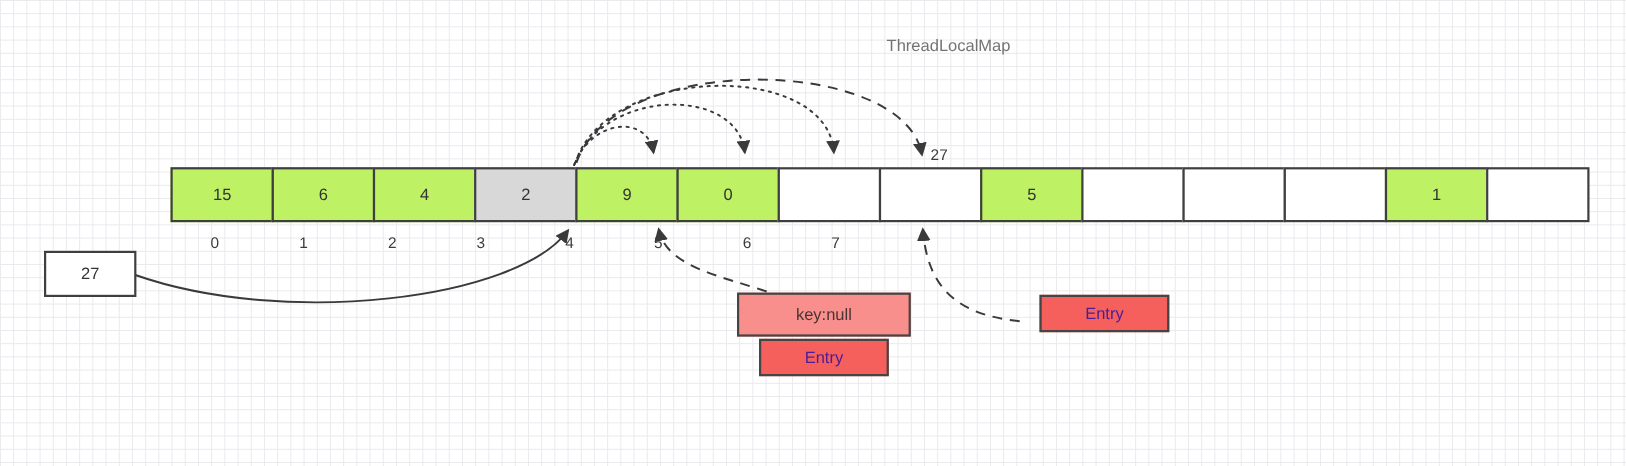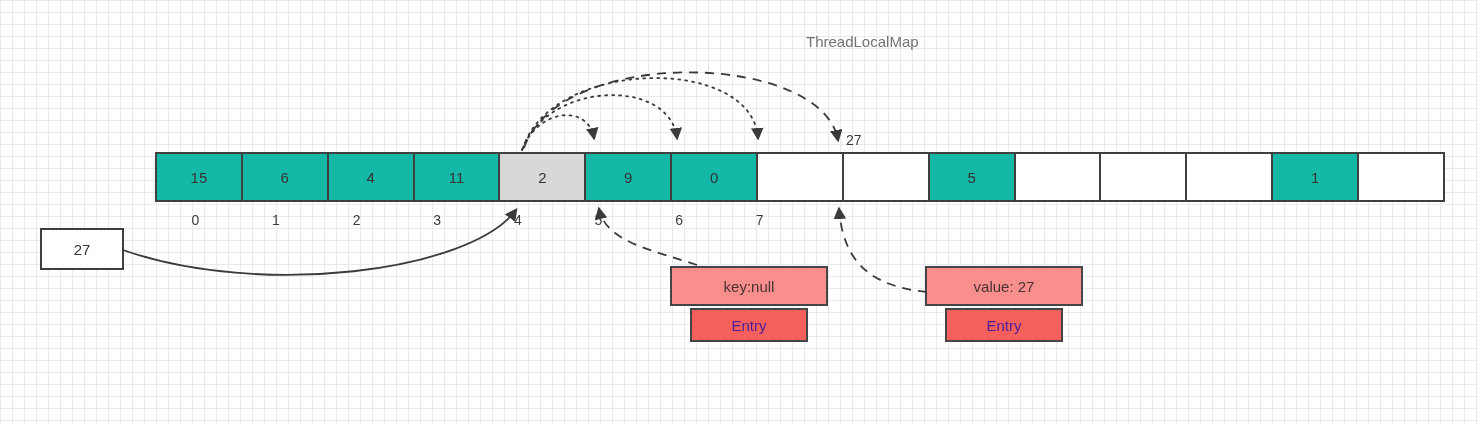--- a/index.html
+++ b/index.html
@@ -16,21 +16,21 @@
   
   .title{left:806px;top:33px;font-size:15px;color:#737373;}
   
   .array-row{left:155px;top:152px;width:1290px;height:50px;display:flex;z-index:1;}
   .cell{
     flex:1;border:2px solid #3f3f3f;background:#fff;
     display:flex;align-items:center;justify-content:center;
     font-size:15px;color:#333;box-sizing:border-box;
   }
   .cell + .cell{margin-left:-2px;}
-  .cell[data-celltype="green"]{background:#14b8a6;}
+  .cell[data-celltype="green"]{background:#bef264;}
   .cell[data-celltype="gray"]{background:#d8d8d8;}
   .cell[data-celltype="white"]{background:#ffffff;}
   
   .index-row{left:155px;top:212px;width:645px;display:flex;}
   .index-row span{flex:1;text-align:center;font-size:14px;color:#3c3c3c;}
   
   .probe-label{left:846px;top:132px;font-size:14px;color:#3c3c3c;}
   
   .hash-box{
     left:40px;top:228px;width:84px;height:42px;border:2px solid #3f3f3f;
@@ -58,21 +58,20 @@
 <body>
 
 <div class="abs title">ThreadLocalMap</div>
 
 <div class="abs probe-label">27</div>
 
 <div class="abs array-row">
   <div class="cell" data-celltype="green">15</div>
   <div class="cell" data-celltype="green">6</div>
   <div class="cell" data-celltype="green">4</div>
-  <div class="cell" data-celltype="green">11</div>
   <div class="cell" data-celltype="gray">2</div>
   <div class="cell" data-celltype="green">9</div>
   <div class="cell" data-celltype="green">0</div>
   <div class="cell" data-celltype="white"></div>
   <div class="cell" data-celltype="white"></div>
   <div class="cell" data-celltype="green">5</div>
   <div class="cell" data-celltype="white"></div>
   <div class="cell" data-celltype="white"></div>
   <div class="cell" data-celltype="white"></div>
   <div class="cell" data-celltype="green">1</div>
@@ -91,21 +90,20 @@
 </div>
 
 <div class="abs hash-box">27</div>
 
 <div class="abs entry-box e1">
   <div class="entry-row">key:null</div>
   <div class="entry-footer">Entry</div>
 </div>
 
 <div class="abs entry-box e2">
-  <div class="entry-row">value: 27</div>
   <div class="entry-footer">Entry</div>
 </div>
 
 <svg class="abs arrows" width="1478" height="424" viewBox="0 0 1478 424" xmlns="http://www.w3.org/2000/svg">
   <defs>
     <marker id="arrow" viewBox="0 0 10 10" refX="8" refY="5" markerWidth="7" markerHeight="7" orient="auto-start-reverse">
       <path d="M0,0 L10,5 L0,10 z" fill="#3a3a3a"></path>
     </marker>
   </defs>
 

